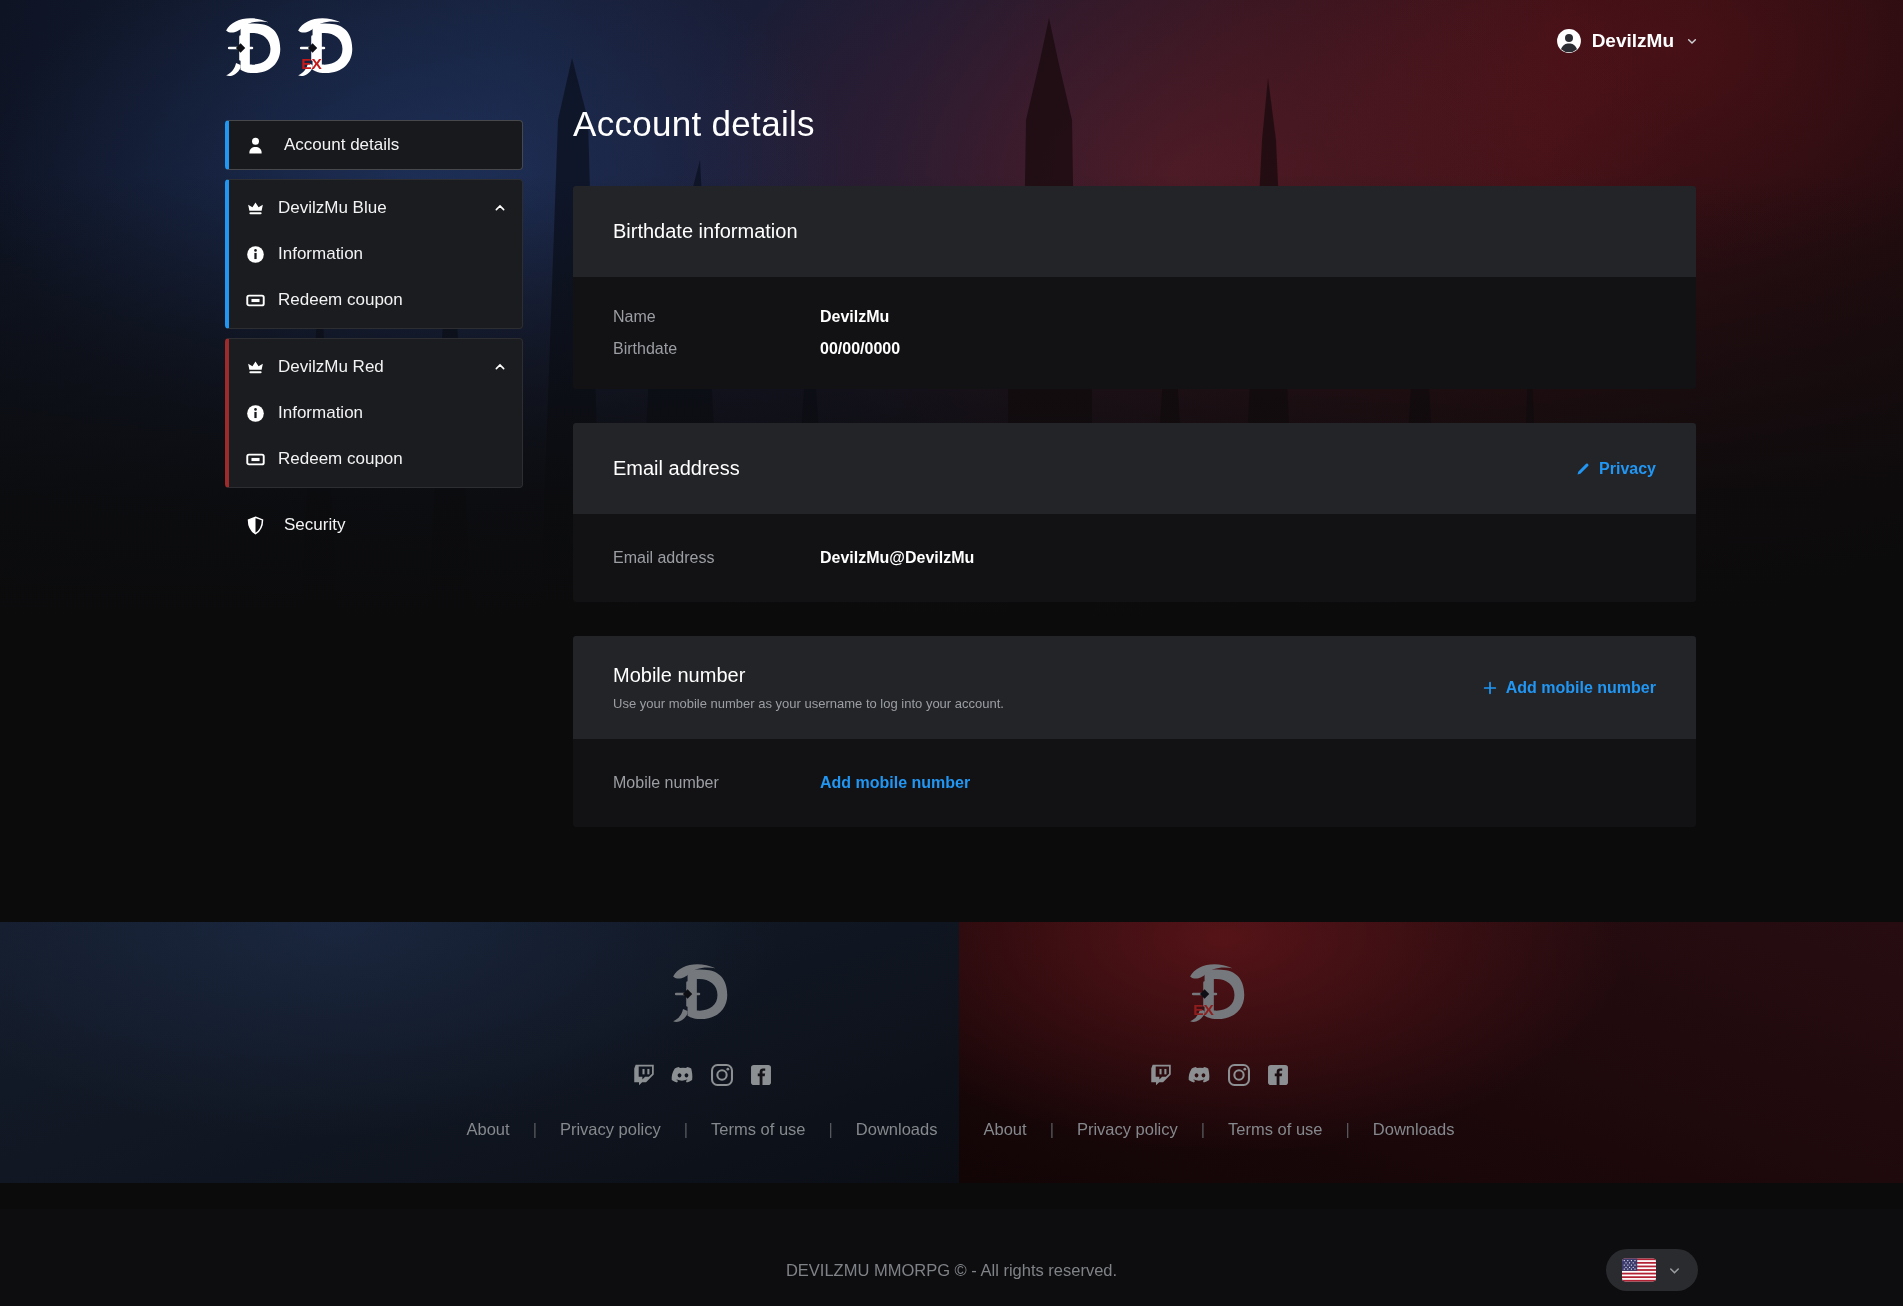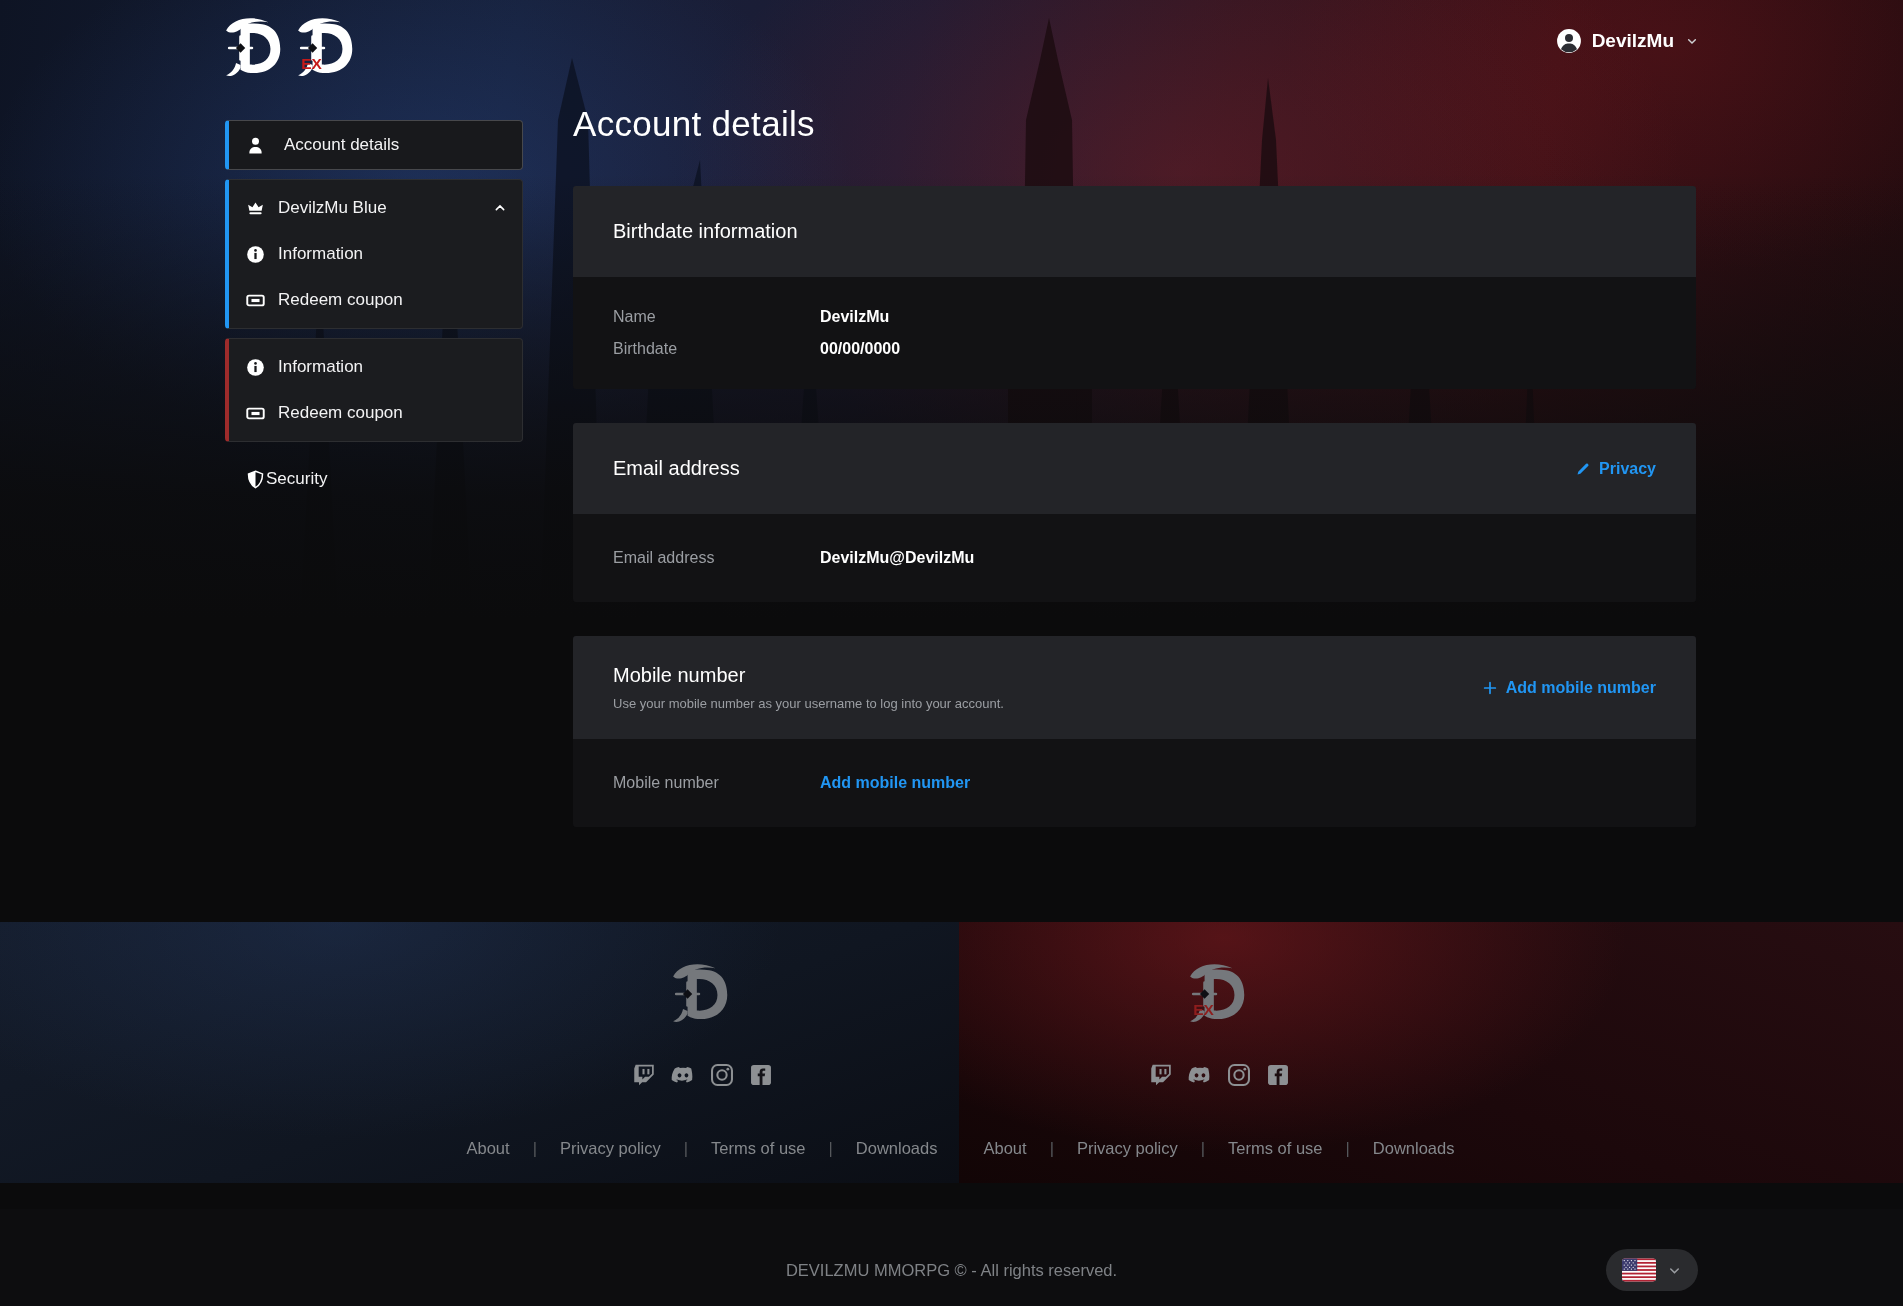--- a/index.html
+++ b/index.html
@@ -32,21 +32,21 @@
   
   .sidebar { position:absolute; left:225px; top:120px; width:298px; z-index:2; }
   .nav-box { display:flex; align-items:center; gap:18px; height:50px; padding:0 14px 0 16px;
     background:#18191c; border:1px solid #47484c; border-left:4px solid #2196f3; border-radius:4px; cursor:pointer; }
   .nav-group { margin-top:9px; background:#1b1c1f; border:1px solid #2d2e31; border-radius:4px; padding:5px 0; }
   .nav-group.blue { border-left:4px solid #2196f3; }
   .nav-group.red  { border-left:4px solid #9e2b2b; }
   .nav-row { display:flex; align-items:center; gap:12px; height:46px; padding:0 14px 0 16px; cursor:pointer; }
   .nav-label { color:#f3f3f4; font-size:17px; font-weight:500; flex:1; }
   .nav-icon { width:21px; height:21px; flex:0 0 auto; }
-  .nav-plain { display:flex; align-items:center; margin-top:14px; height:46px; padding:0 14px 0 20px; cursor:pointer; }
+  .nav-plain { display:flex; align-items:center; gap:18px; margin-top:14px; height:46px; padding:0 14px 0 20px; cursor:pointer; }
 
   
   .main { position:absolute; left:573px; top:104px; width:1123px; z-index:1; }
   .main h1 { color:#fff; font-size:35px; font-weight:500; letter-spacing:0.3px; margin-bottom:42px; }
   .card { border-radius:3px; overflow:hidden; margin-bottom:34px; }
   .card-head { background:#232428; padding:34px 40px; display:flex; align-items:center; justify-content:space-between; }
   .card-head.tall { padding:28px 40px; }
   .card-title { color:#fff; font-size:20px; font-weight:500; }
   .card-sub { color:#9b9ea3; font-size:13px; margin-top:9px; }
   .card-action { display:flex; align-items:center; gap:8px; color:#2196f3; font-size:16px; font-weight:700; cursor:pointer; white-space:nowrap; }
@@ -67,21 +67,21 @@
     background: radial-gradient(560px 300px at 28% 6%, rgba(130,28,33,0.55), transparent 72%),
       linear-gradient(200deg,#270d11 0%,#1c080b 55%,#120506 100%); }
   .f-content { position:absolute; top:0; width:620px; text-align:center; }
   .f-left  .f-content { left:392px; }
   .f-right .f-content { left:-50px; }
   .f-logo { width:66px; height:70px; margin-top:36px; color:#75787c; display:inline-block; cursor:pointer; }
   .f-logo svg { width:100%; height:100%; }
   .social-row { margin-top:30px; display:flex; justify-content:center; gap:13px; }
   .social-row .sicon { width:26px; height:26px; color:#8d9093; cursor:pointer; }
   .social-row svg { width:100%; height:100%; }
-  .links-row { margin-top:51px; display:flex; justify-content:center; align-items:center; color:#85888c; font-size:16.5px; }
+  .links-row { margin-top:32px; display:flex; justify-content:center; align-items:center; color:#85888c; font-size:16.5px; }
   .links-row .flink { padding:0 23px; cursor:pointer; }
   .links-row .fsep { color:#55585c; }
 
   
   .bottombar { position:absolute; top:1209px; left:0; width:1903px; height:123px; background:#0d0d0f; z-index:1; }
   .copyright { position:absolute; top:52px; left:0; width:100%; text-align:center; color:#7f8286; font-size:16.5px; }
   .lang-select { position:absolute; right:205px; top:40px; width:92px; height:42px; border-radius:21px;
     background:#2a2b2e; display:flex; align-items:center; justify-content:center; gap:11px; cursor:pointer; }
   .lang-select .flag { width:34px; height:24px; }
   .lang-select .chev { width:15px; height:15px; }
@@ -185,20 +185,30 @@
       <div class="nav-row">
         <svg class="nav-icon" viewBox="0 0 24 24">
           <rect x="2.6" y="6.4" width="18.8" height="11.2" rx="2" fill="none" stroke="#fff" stroke-width="2.2"></rect>
           <rect x="7.4" y="10.2" width="9.2" height="3.6" fill="#fff"></rect>
         </svg>
         <span class="nav-label">Redeem coupon</span>
       </div>
     </div>
 
     <div class="nav-group red">
+      <div class="nav-row">
+        <svg class="nav-icon" viewBox="0 0 24 24">
+          <path d="M5 14.5 L3.6 7.6 L8.5 10.6 L12 5 L15.5 10.6 L20.4 7.6 L19 14.5 Z" fill="#fff"></path>
+          <rect x="5" y="16.2" width="14" height="2.4" rx="1.2" fill="#fff"></rect>
+        </svg>
+        <span class="nav-label">DevilzMu Red</span>
+        <svg class="chev" viewBox="0 0 24 24">
+          <path d="M6.5 14.5 L12 9 L17.5 14.5" stroke="#fff" stroke-width="2.4" fill="none" stroke-linecap="round"></path>
+        </svg>
+      </div>
       <div class="nav-row">
         <svg class="nav-icon" viewBox="0 0 24 24">
           <circle cx="12" cy="12" r="9.5" fill="#fff"></circle>
           <rect x="10.7" y="10.2" width="2.6" height="7" fill="#17181b"></rect>
           <circle cx="12" cy="7.3" r="1.5" fill="#17181b"></circle>
         </svg>
         <span class="nav-label">Information</span>
       </div>
       <div class="nav-row">
         <svg class="nav-icon" viewBox="0 0 24 24">

